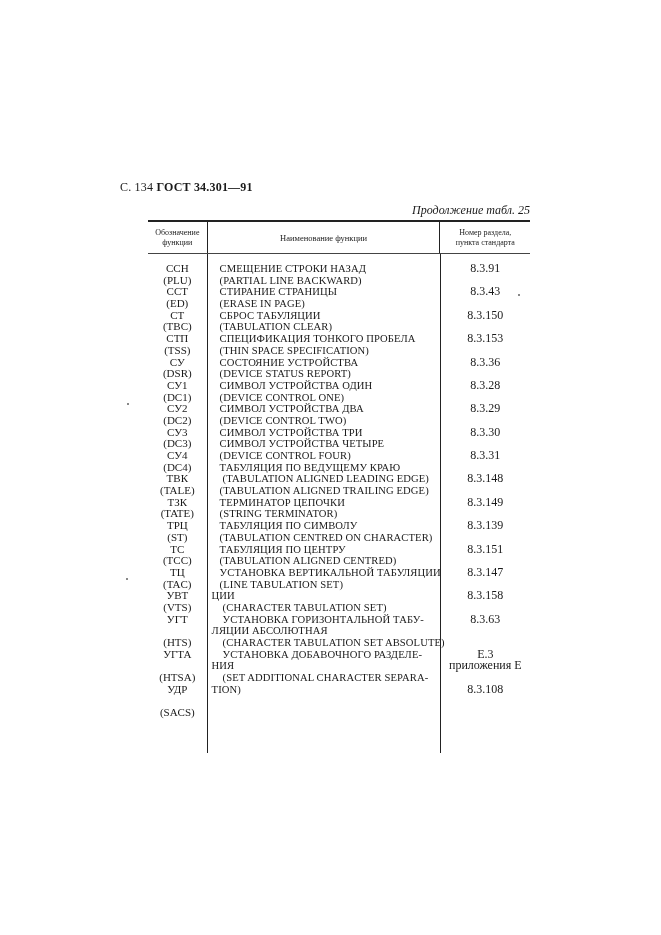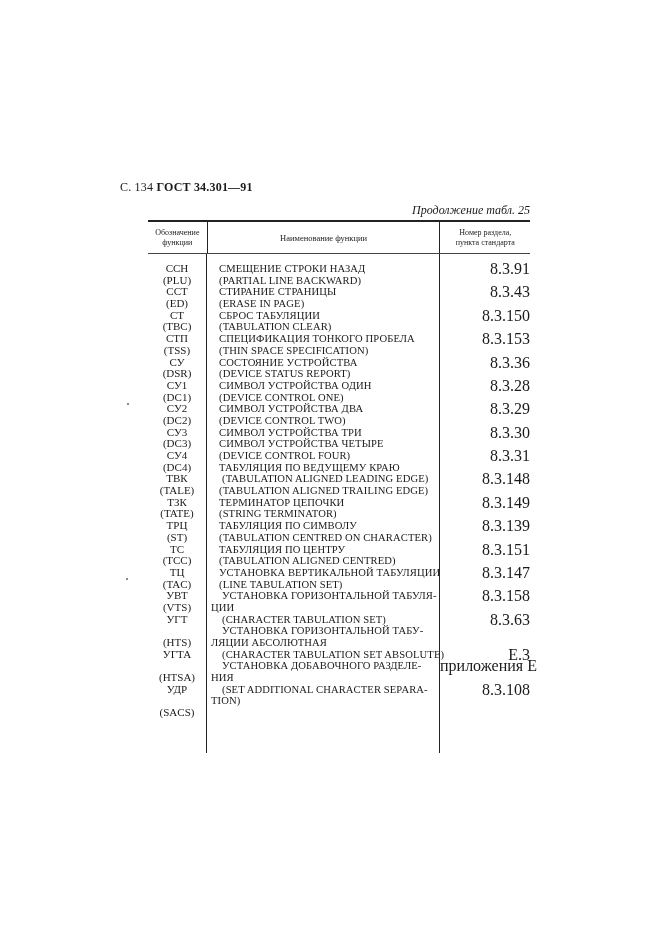--- a/index.html
+++ b/index.html
@@ -33,21 +33,21 @@
   .col { padding-top: 9px; }
   .col.c1 { text-align: center; }
   .col.c2 { padding-left: 12px; box-sizing: border-box; padding-right: 4px; }
   .col.c3 { text-align: center; height: 490px; }
   .line {
     height: 11.7px; line-height: 11.7px; font-size: 11px; white-space: nowrap;
   }
   .col.c2 .line { font-size: 10.6px; letter-spacing: 0.1px; }
   .col.c2 .line.indent { padding-left: 3px; }
   .col.c2 .line.flush { margin-left: -8px; }
-  .col.c3 .line { font-size: 16px; text-align: right; }
+  .col.c3 .line { font-size: 12px; }
   .speck { position: absolute; width: 2px; height: 2px; background: #888; }
 </style>
 </head>
 <body>
 
 <div class="page-header">
   <span>С. 134</span>
   <span class="std">ГОСТ 34.301—91</span>
 </div>
 
@@ -137,21 +137,20 @@
       <div class="line indent">(TABULATION ALIGNED LEADING EDGE)</div>
       <div class="line">(TABULATION ALIGNED TRAILING EDGE)</div>
       <div class="line">ТЕРМИНАТОР ЦЕПОЧКИ</div>
       <div class="line">(STRING TERMINATOR)</div>
       <div class="line">ТАБУЛЯЦИЯ ПО СИМВОЛУ</div>
       <div class="line">(TABULATION CENTRED ON CHARACTER)</div>
       <div class="line">ТАБУЛЯЦИЯ ПО ЦЕНТРУ</div>
       <div class="line">(TABULATION ALIGNED CENTRED)</div>
       <div class="line">УСТАНОВКА ВЕРТИКАЛЬНОЙ ТАБУЛЯЦИИ</div>
       <div class="line">(LINE TABULATION SET)</div>
-      <div class="line indent">УСТАНОВКА ГОРИЗОНТАЛЬНОЙ ТАБУЛЯ-</div>
       <div class="line flush">ЦИИ</div>
       <div class="line indent">(CHARACTER TABULATION SET)</div>
       <div class="line indent">УСТАНОВКА ГОРИЗОНТАЛЬНОЙ ТАБУ-</div>
       <div class="line flush">ЛЯЦИИ АБСОЛЮТНАЯ</div>
       <div class="line indent">(CHARACTER TABULATION SET ABSOLUTE)</div>
       <div class="line indent">УСТАНОВКА ДОБАВОЧНОГО РАЗДЕЛЕ-</div>
       <div class="line flush">НИЯ</div>
       <div class="line indent">(SET ADDITIONAL CHARACTER SEPARA-</div>
       <div class="line flush">TION)</div>
     </div>

